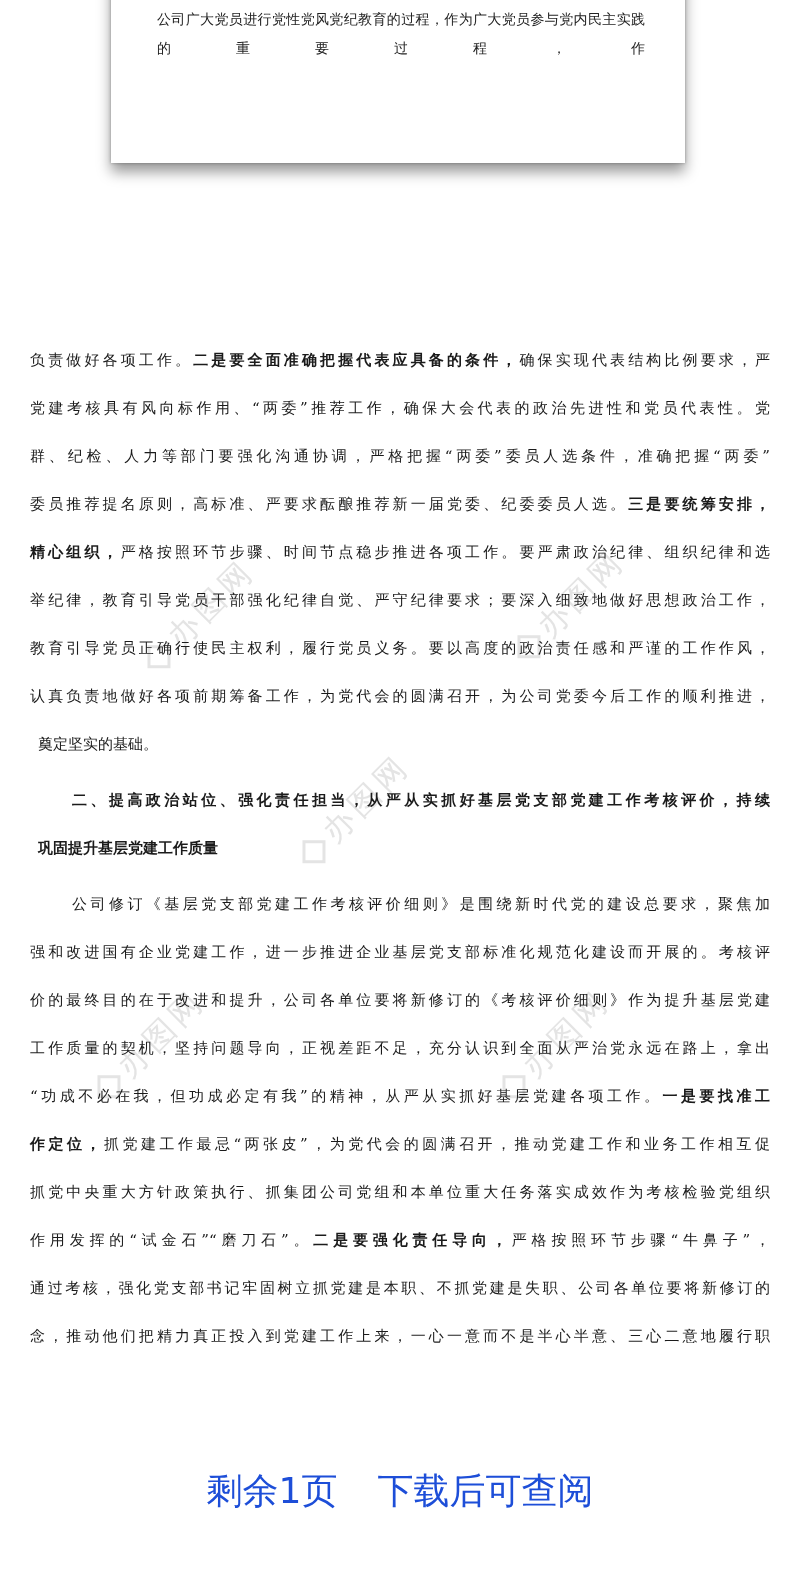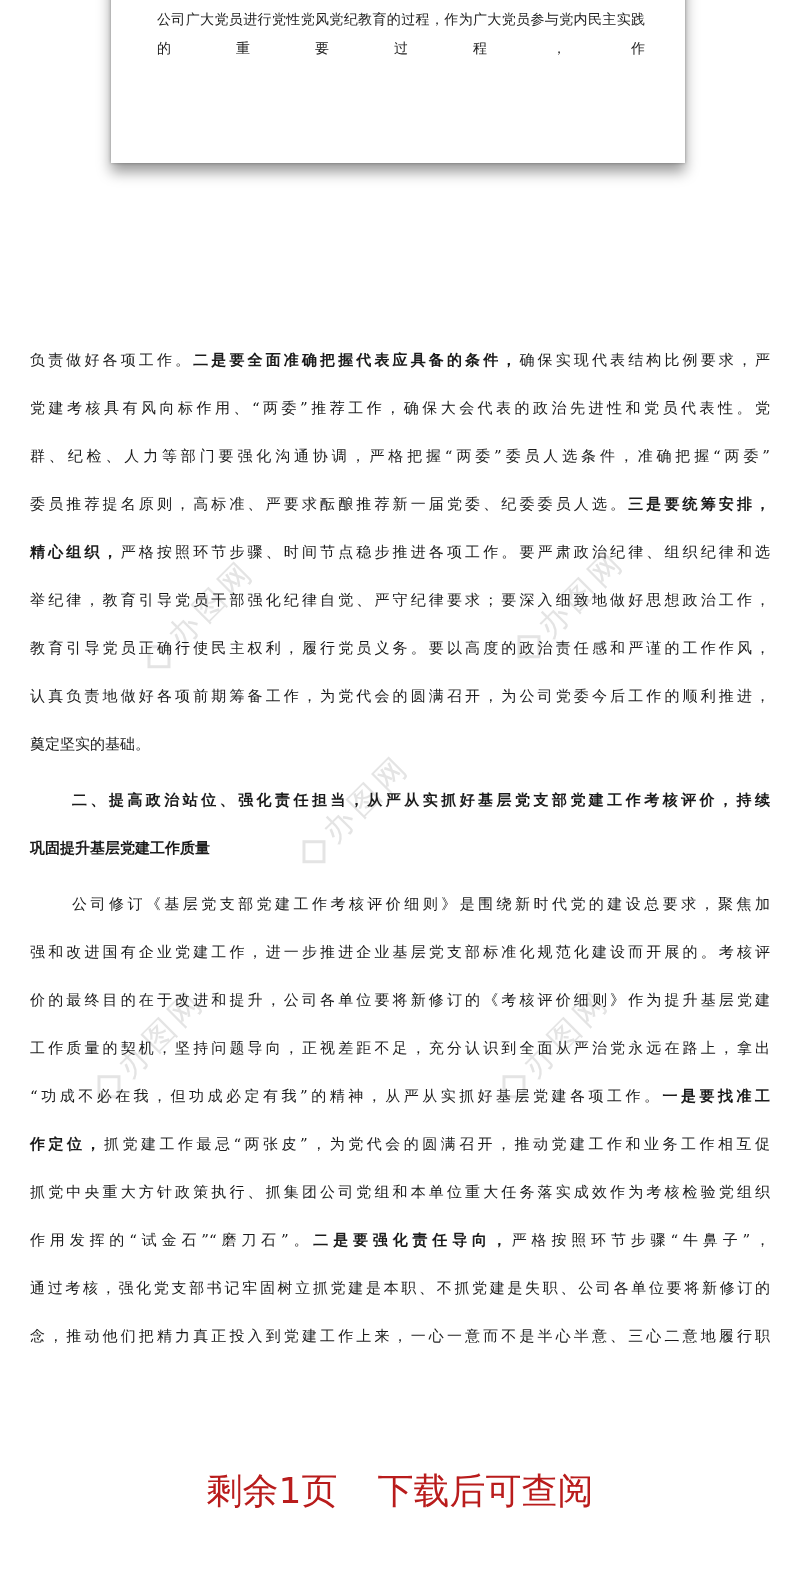--- a/index.html
+++ b/index.html
@@ -58,30 +58,30 @@
     color:#1b1b1b;
     z-index:2;
   }
   .doc-line{
     font-size:15px;
     line-height:48px;
     text-align:justify;
     text-align-last:justify;
     white-space:nowrap;
   }
-  .doc-line.end{text-align-last:left;}
+  .doc-line.end{text-align-last:left;margin-left:8px;}
   .doc-line.indent{text-indent:42px;}
   .doc-line.space{margin-top:8px;}
   .b{font-weight:bold;}
   
   .footer{
     position:absolute;
     left:0;top:1467px;width:100%;
     display:flex;justify-content:center;align-items:flex-start;gap:40px;
-    color:#b91c1c;
+    color:#1d4ed8;
     font-size:36px;
     font-family:"DejaVu Sans","Liberation Sans",sans-serif;
     z-index:2;
   }
 </style>
 </head>
 <body>
 
 <div class="page">
 

